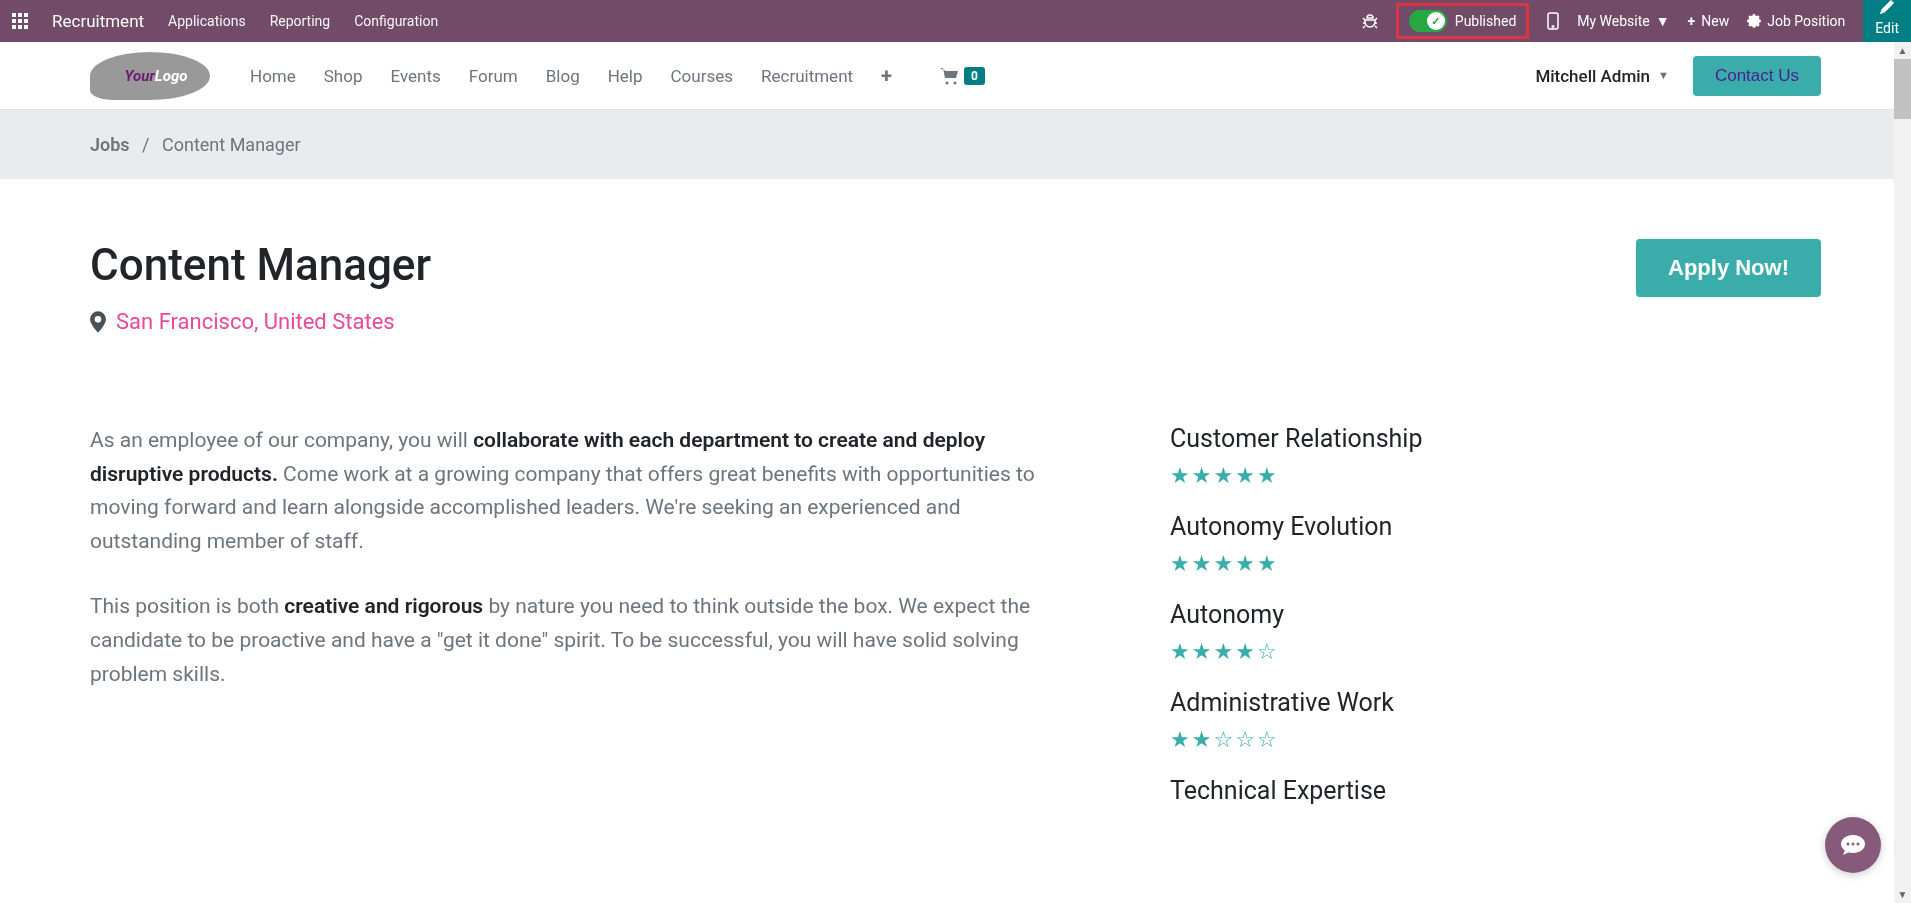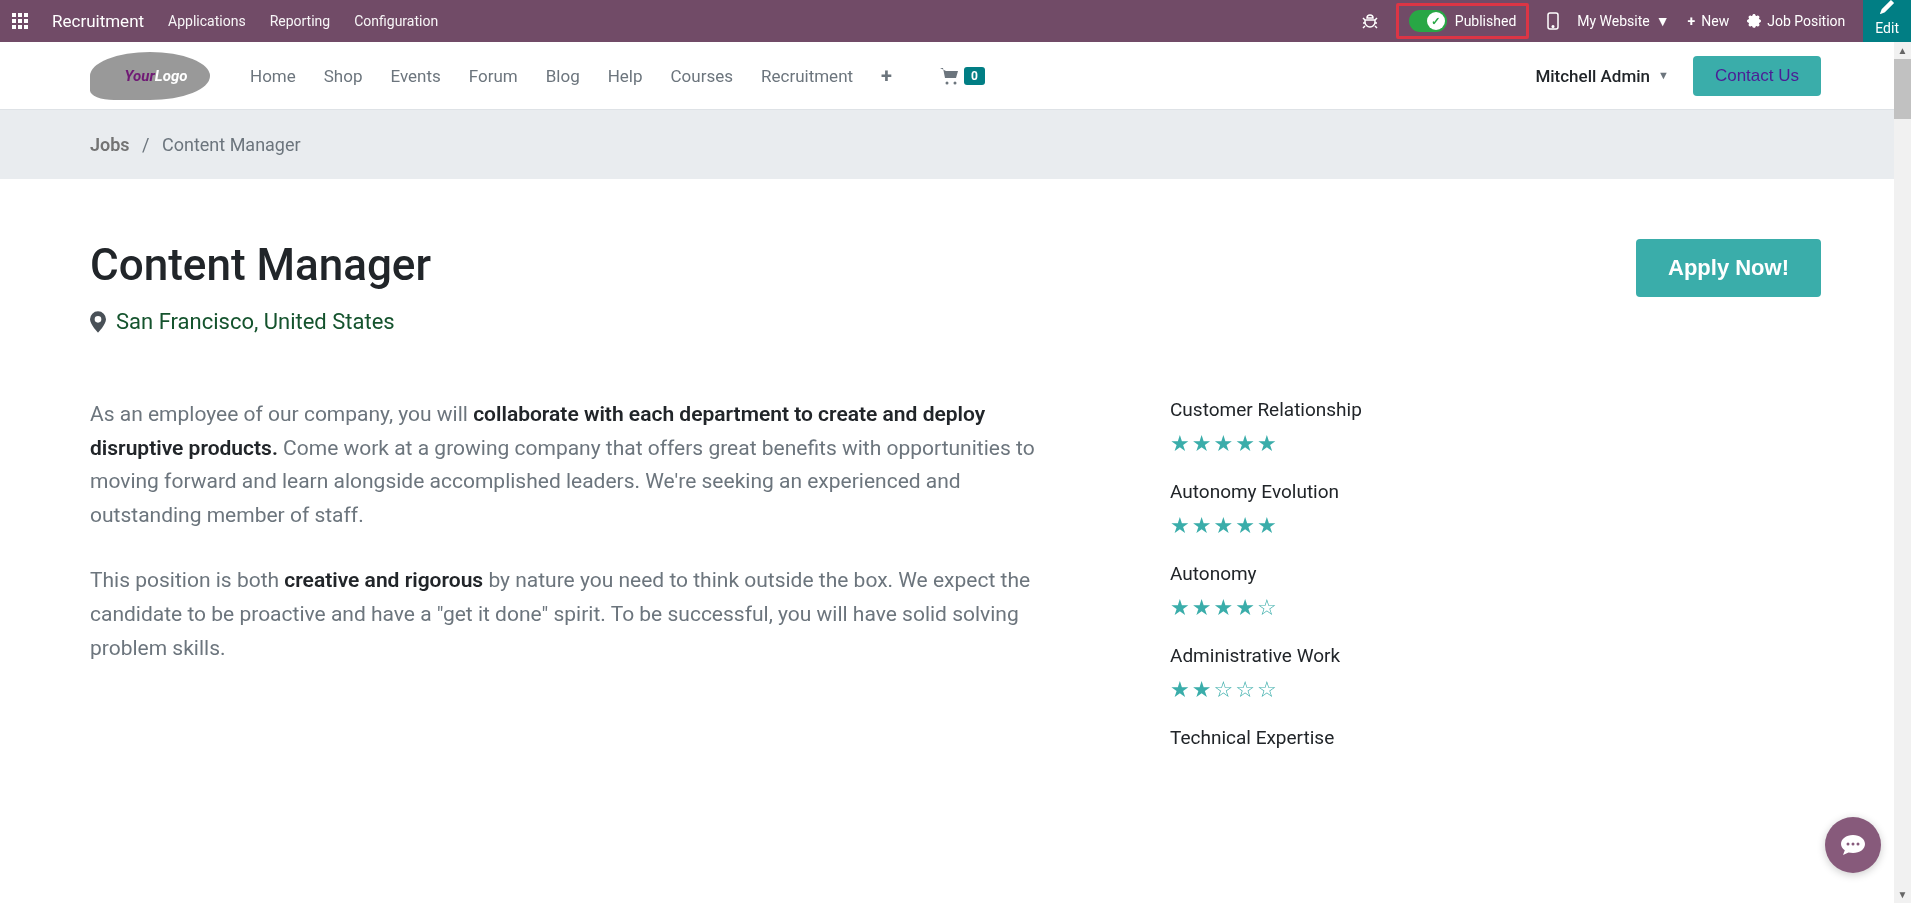--- a/index.html
+++ b/index.html
@@ -38,32 +38,32 @@
     .breadcrumb-bar { background: #e9ecef; padding: 24px 90px; font-size: 18px; }
     .breadcrumb-link { color: #737373; font-weight: 600; cursor: pointer; }
     .breadcrumb-sep { color: #6c757d; margin: 0 8px; }
     .breadcrumb-current { color: #6c757d; }
     
     
     .content { padding: 60px 90px 40px; position: relative; }
     .title-row { display: flex; justify-content: space-between; align-items: flex-start; margin-bottom: 12px; }
     .job-title { font-size: 44px; font-weight: 500; color: #212529; }
     .apply-btn { background: #3aadaa; color: #fff; padding: 16px 32px; border-radius: 4px; font-size: 22px; cursor: pointer; border: none; font-weight: bold; }
-    .location { display: flex; align-items: center; gap: 10px; font-size: 22px; color: #14532d; margin-bottom: 64px; }
+    .location { display: flex; align-items: center; gap: 10px; font-size: 22px; color: #ec4899; margin-bottom: 90px; }
     .location-icon { font-size: 22px; color: #495057; }
     
     
     .body-section { display: flex; gap: 120px; }
     .body-text { flex: 1; max-width: 960px; }
     .body-text p { font-size: 21px; line-height: 1.6; color: #6c757d; margin-bottom: 32px; }
     .body-text strong { color: #212529; font-weight: 600; }
     
     .ratings { width: 280px; }
     .rating-item { margin-bottom: 24px; }
-    .rating-label { font-size: 19px; color: #212529; margin-bottom: 10px; }
+    .rating-label { font-size: 25px; color: #212529; margin-bottom: 10px; }
     .stars { display: flex; gap: 2px; }
     .star { font-size: 22px; color: #3aadaa; }
     
     
     .chat-bubble { position: fixed; bottom: 30px; right: 30px; width: 56px; height: 56px; background: #875A7B; border-radius: 50%; display: flex; align-items: center; justify-content: center; cursor: pointer; box-shadow: 0 2px 8px rgba(0,0,0,0.2); }
     
     
     .scrollbar { position: fixed; right: 0; top: 42px; width: 17px; height: calc(100vh - 42px); background: #f1f1f1; }
     .scrollbar-thumb { width: 100%; height: 60px; background: #c1c1c1; }
     .scrollbar-arrow { width: 17px; height: 17px; background: #f1f1f1; display: flex; align-items: center; justify-content: center; color: #666; font-size: 10px; position: absolute; }

